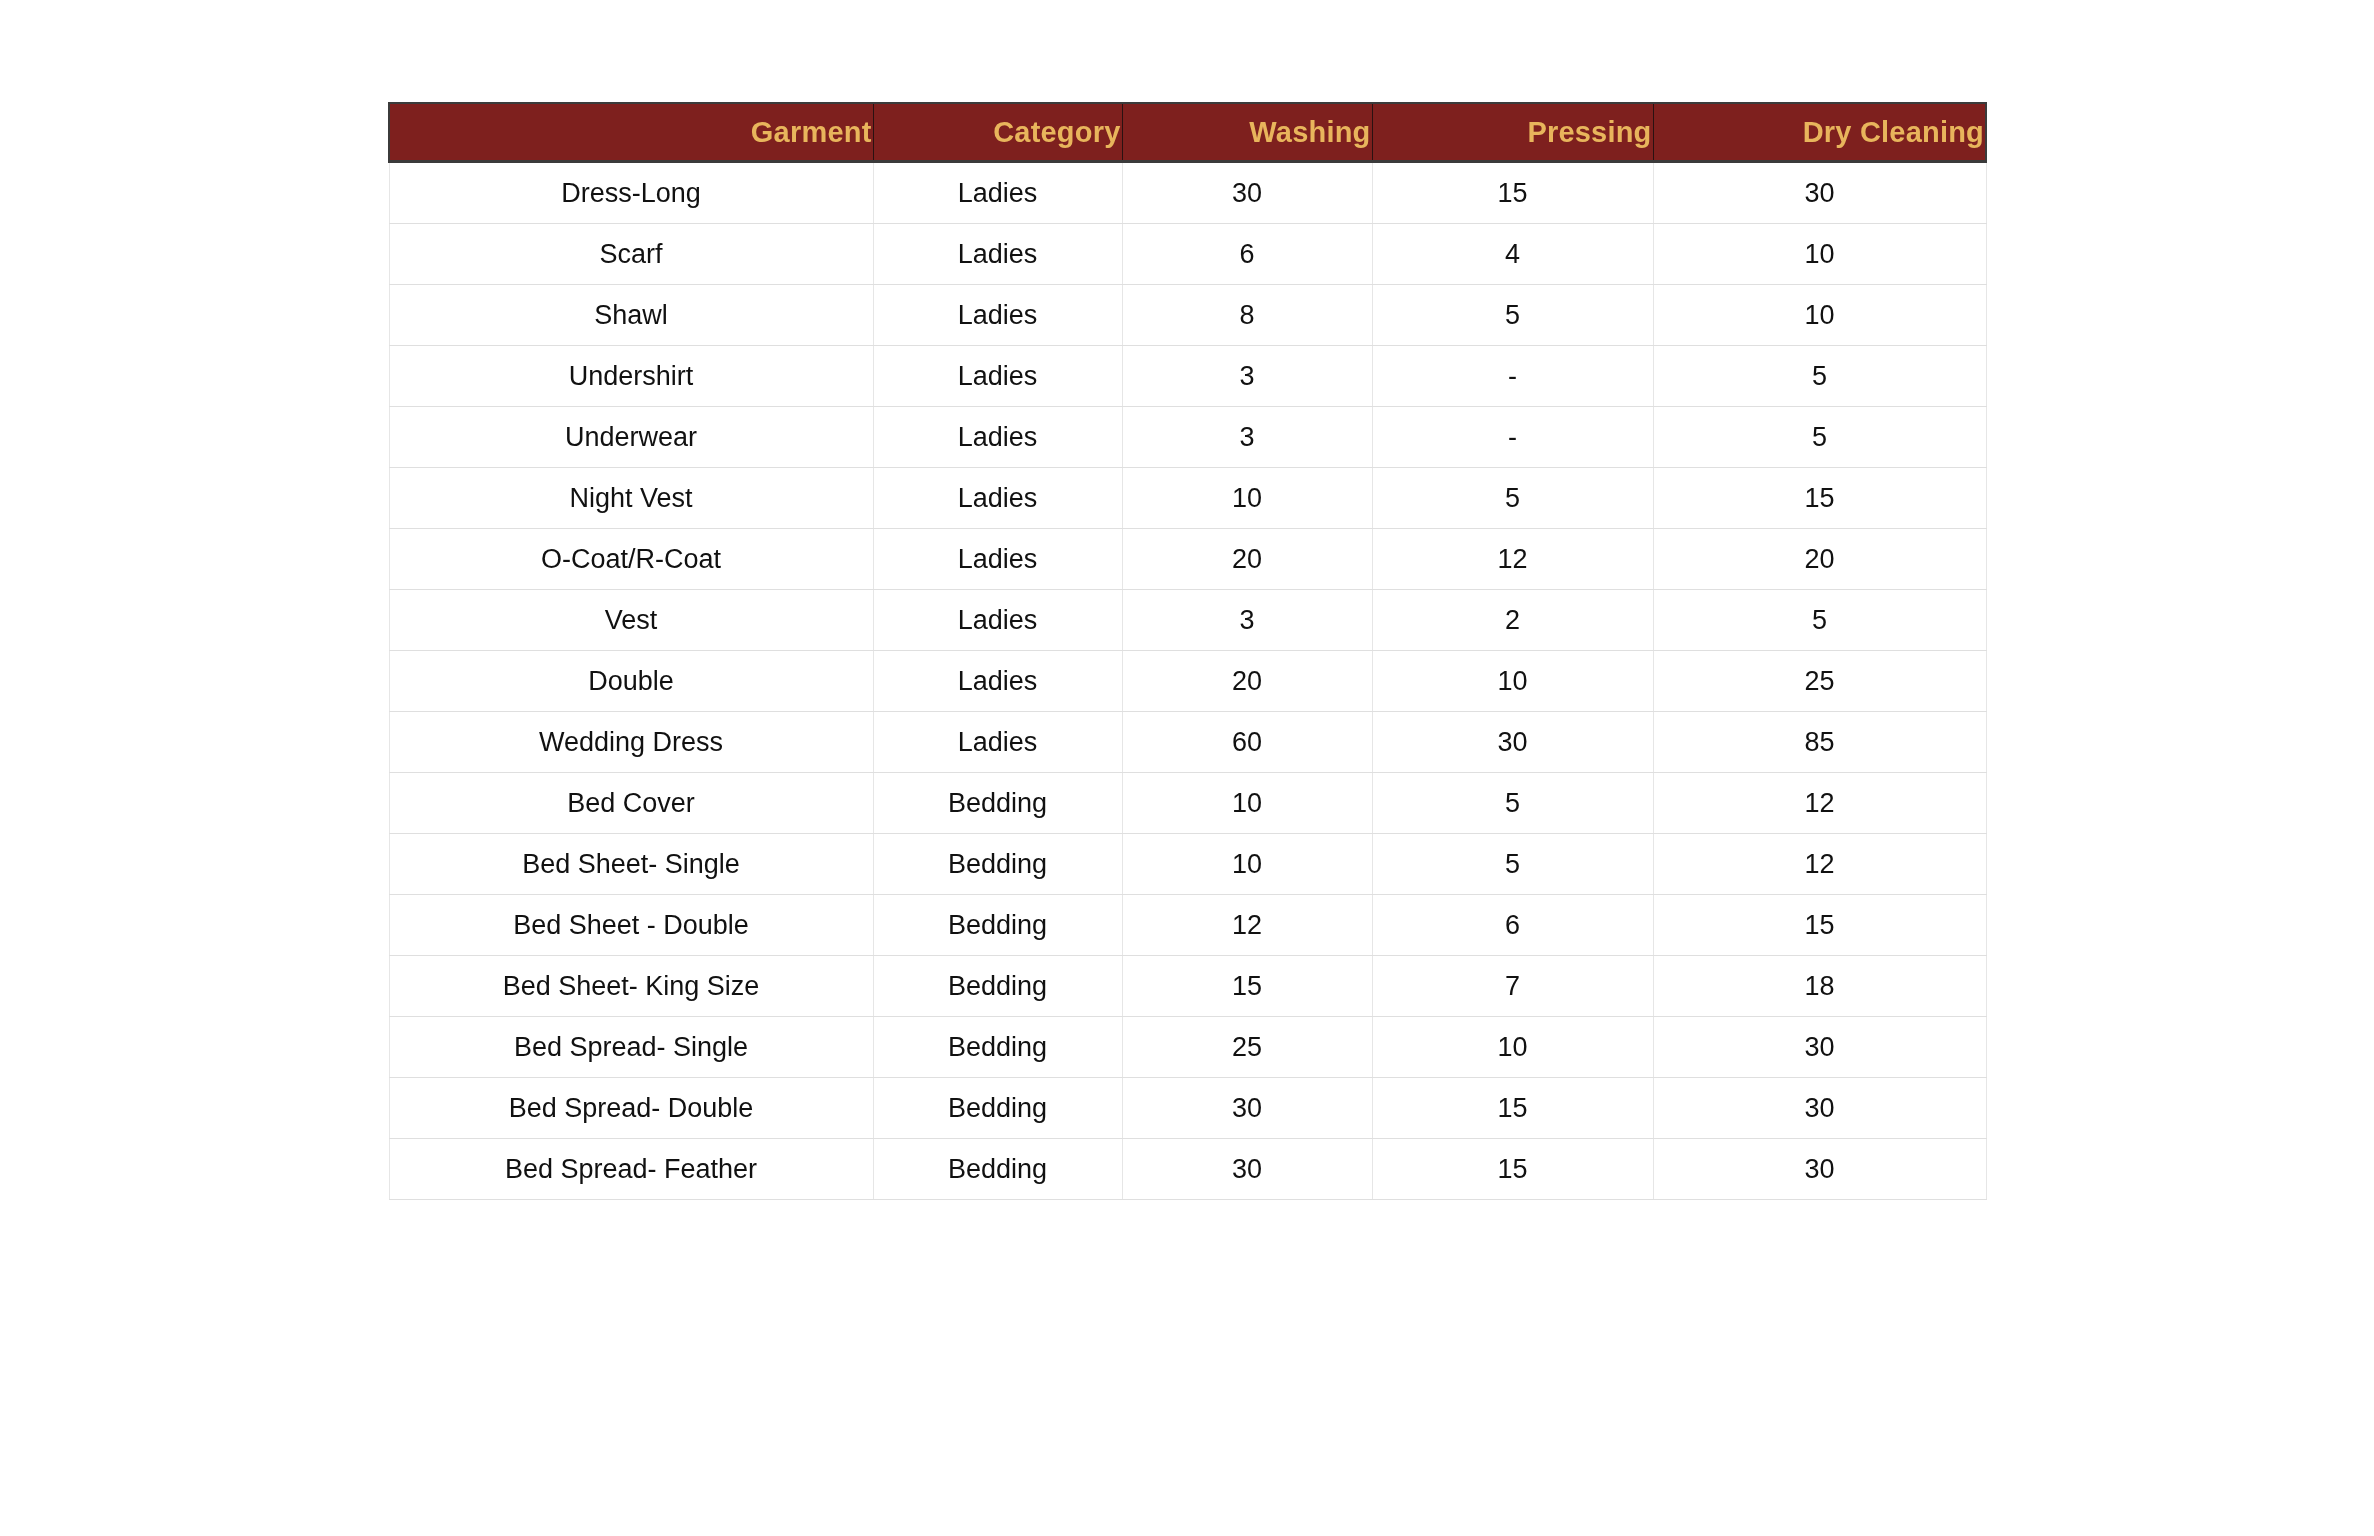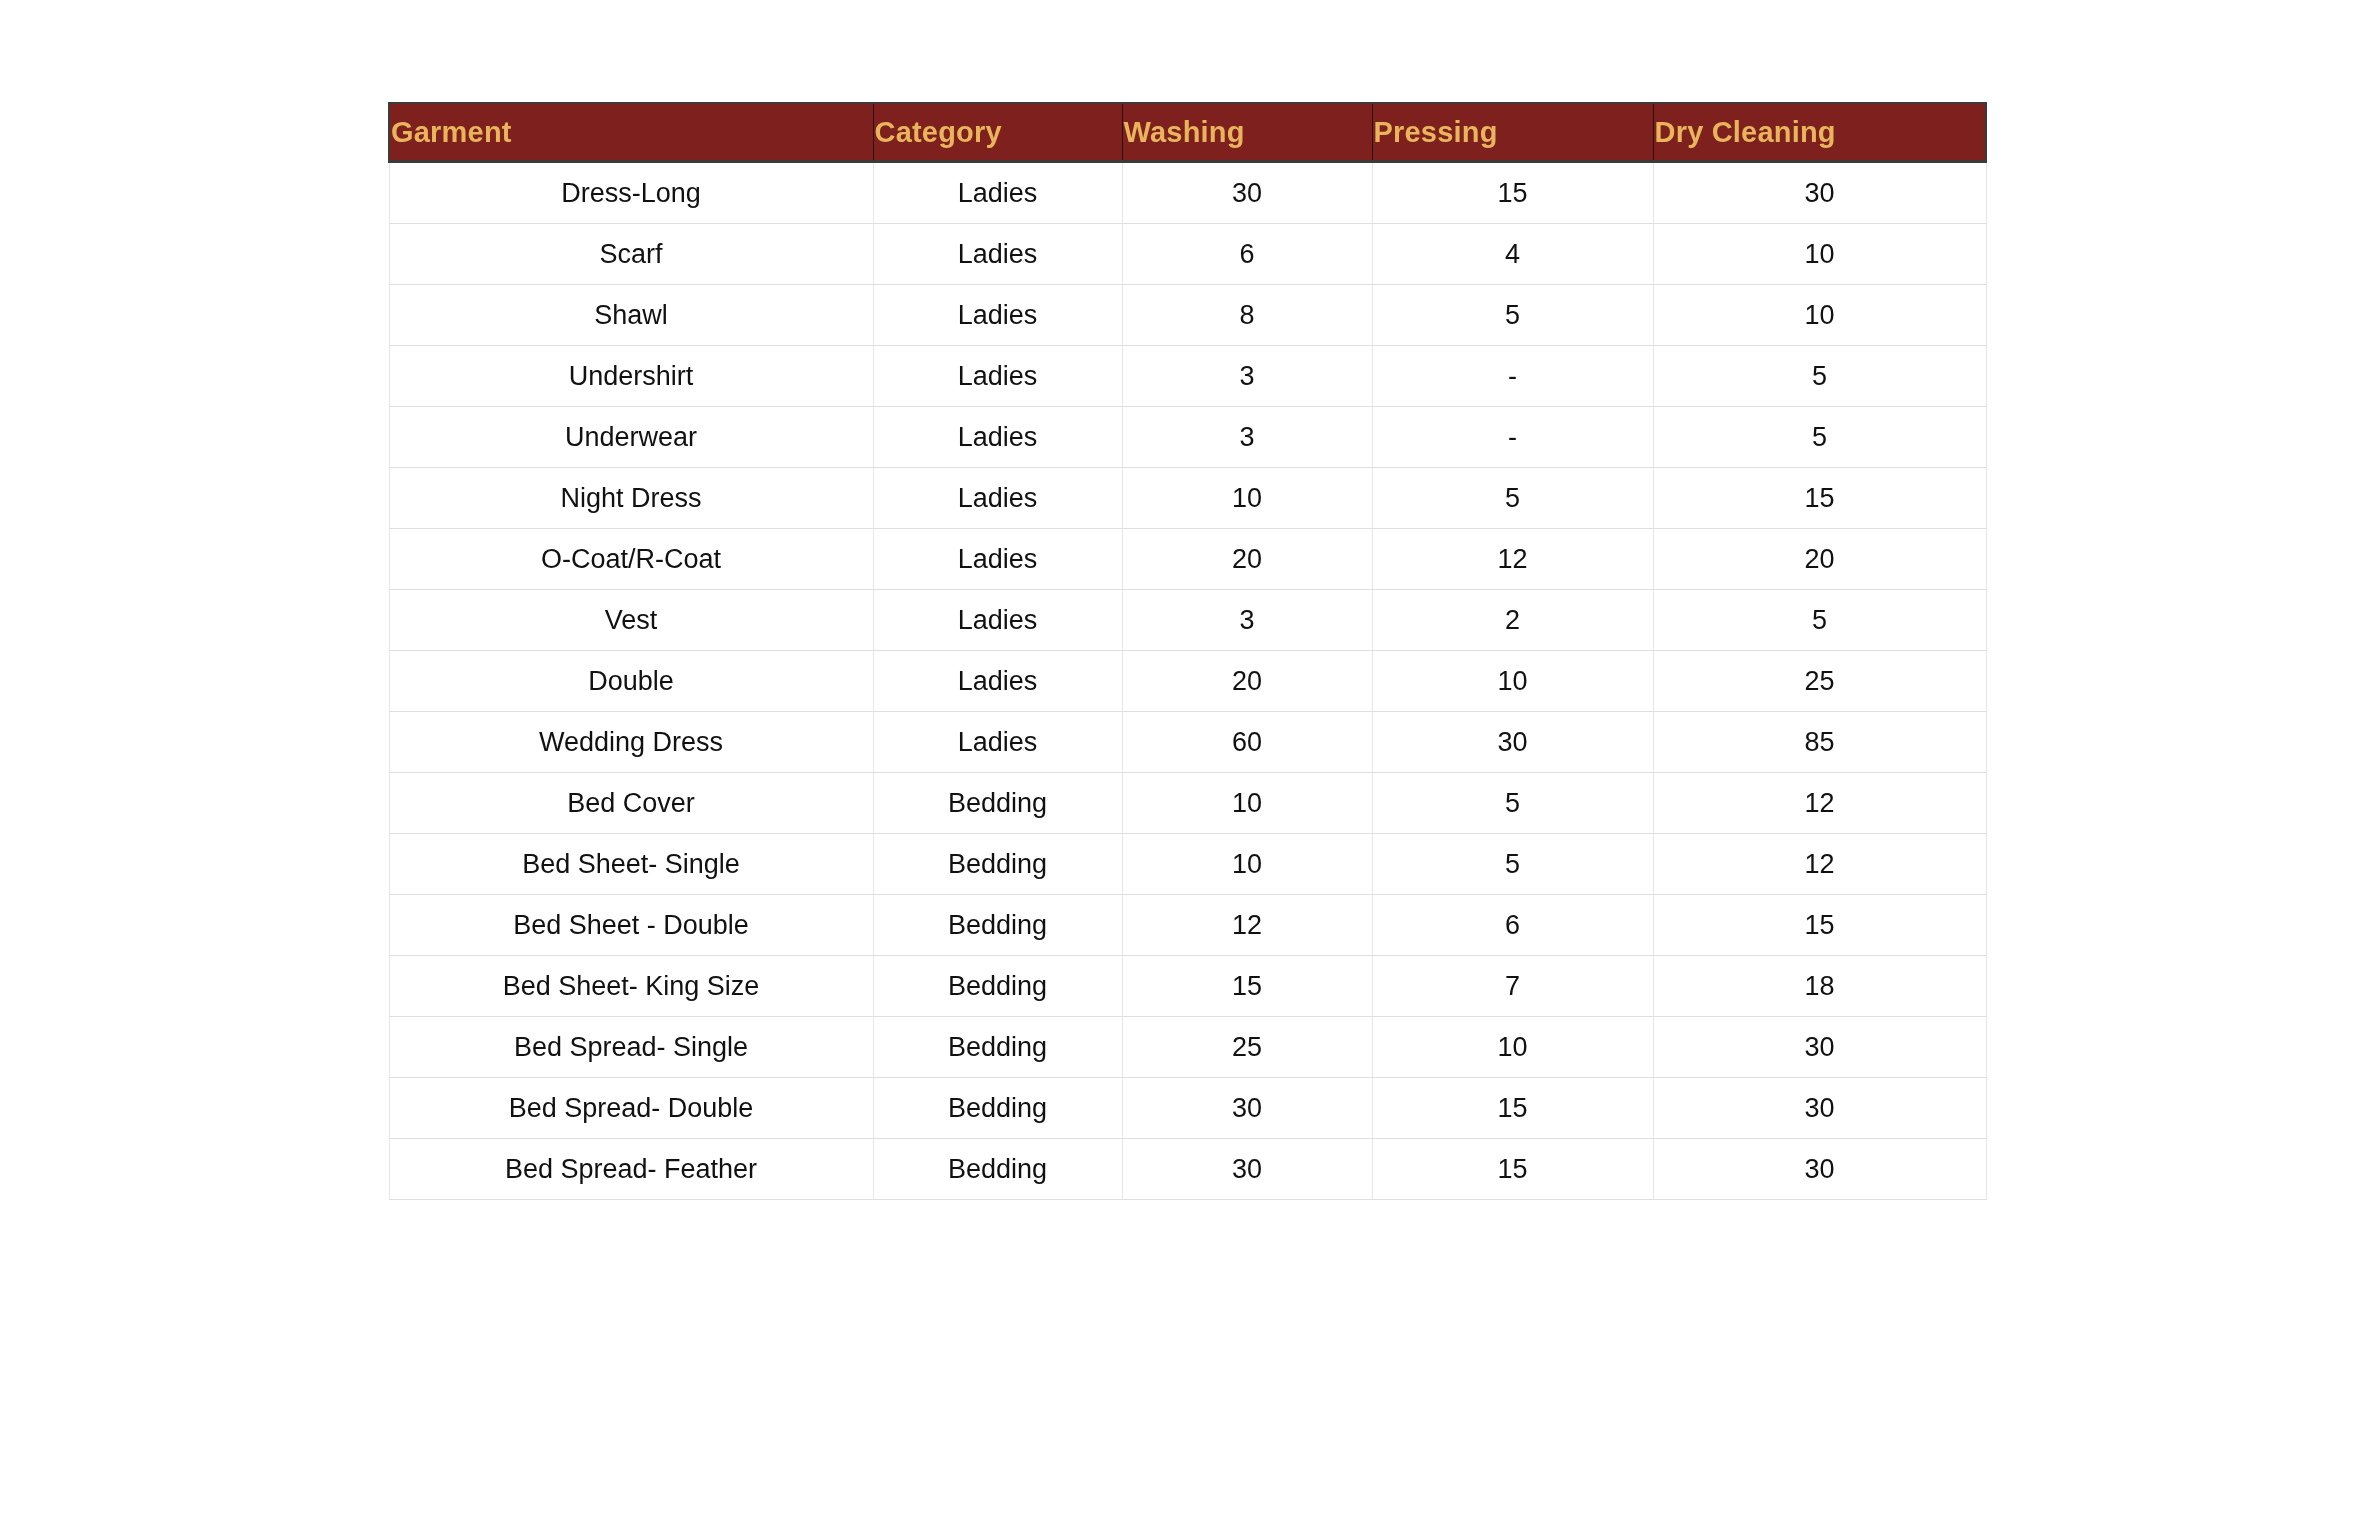--- a/index.html
+++ b/index.html
@@ -22,21 +22,21 @@
     width: 1597px;
     border-collapse: collapse;
     table-layout: fixed;
   }
   table.price-table th {
     background: #7E201E;
     color: #E8B55C;
     font-size: 29px;
     font-weight: bold;
     height: 54px;
-    text-align: left;
+    text-align: right;
     vertical-align: middle;
     border-top: 2.8px solid #3B3B3B;
     border-bottom: 3.7px solid #3B3B3B;
     border-left: 1.9px solid #2A1111;
     border-right: 1.9px solid #2A1111;
     letter-spacing: 0.2px;
   }
   table.price-table th:first-child { border-left: 2.8px solid #3B3B3B; }
   table.price-table th:last-child  { border-right: 2.8px solid #3B3B3B; }
   table.price-table td {
@@ -103,21 +103,21 @@
           <td>5</td>
         </tr>
         <tr>
           <td>Underwear</td>
           <td>Ladies</td>
           <td>3</td>
           <td>-</td>
           <td>5</td>
         </tr>
         <tr>
-          <td>Night Dress</td>
+          <td>Night Vest</td>
           <td>Ladies</td>
           <td>10</td>
           <td>5</td>
           <td>15</td>
         </tr>
         <tr>
           <td>O-Coat/R-Coat</td>
           <td>Ladies</td>
           <td>20</td>
           <td>12</td>

